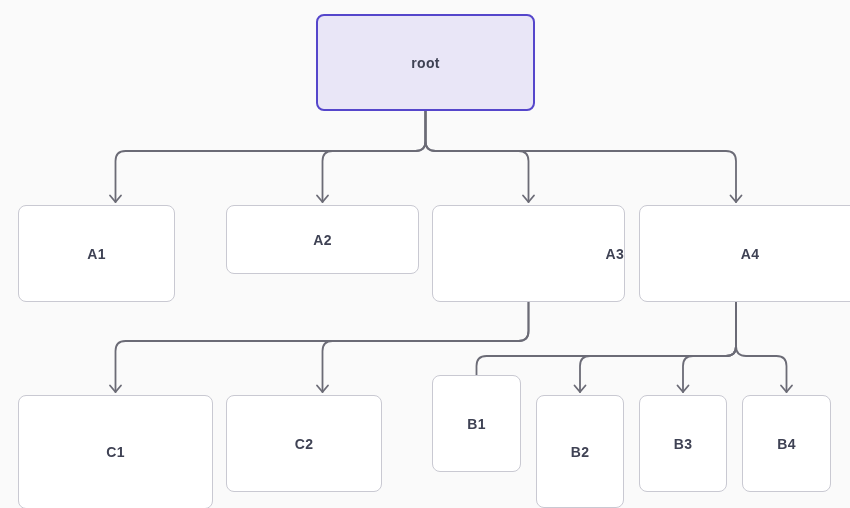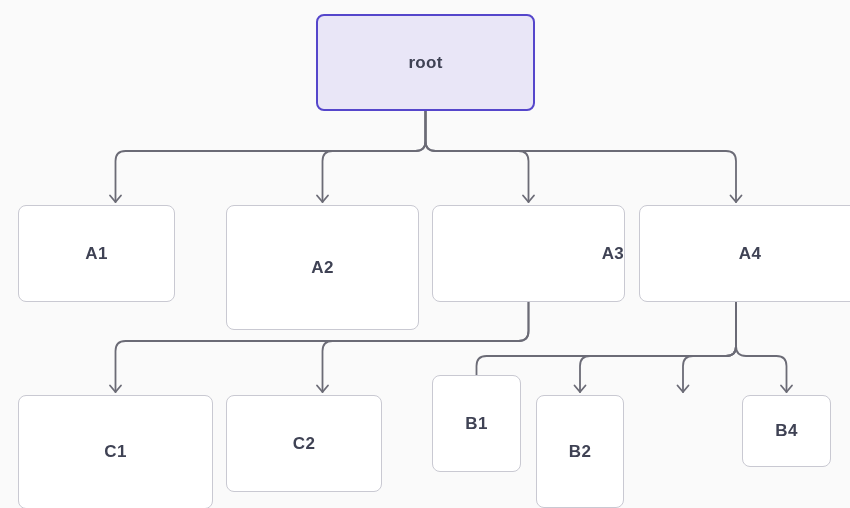--- a/index.html
+++ b/index.html
@@ -36,21 +36,21 @@
     border: 1.5px solid var(--node-border, #c9c9d2);
     border-radius: 8px;
     cursor: pointer;
   }
   .node--root {
     background: var(--root-fill, #e9e6f7);
     border: 2px solid var(--root-border, #5546cb);
   }
   .node__label {
     color: var(--label, #3f4254);
-    font-size: 17px;
+    font-size: 14px;
     font-weight: 700;
     letter-spacing: 0.3px;
     user-select: none;
   }
 </style>
 </head>
 <body>
 
 <div class="canvas">
 
@@ -77,21 +77,21 @@
       <path d="M 781 385.5 L 786.5 392 L 792 385.5" fill="none" stroke="#6b6b76" stroke-width="1.8" stroke-linecap="round" stroke-linejoin="round"></path>
     </svg>
 
   <div class="node node--root" style="left: 316px; top: 14px; width: 219px; height: 97px;">
     <span class="node__label">root</span>
   </div>
 
   <div class="node" style="left: 18px; top: 205px; width: 157px; height: 97px;">
     <span class="node__label">A1</span>
   </div>
-  <div class="node" style="left: 226px; top: 205px; width: 193px; height: 125px;">
+  <div class="node" style="left: 226px; top: 205px; width: 193px; height: 69px;">
     <span class="node__label">A2</span>
   </div>
   <div class="node" style="left: 432px; top: 205px; width: 193px; height: 97px; justify-content: flex-end;">
     <span class="node__label">A3</span>
   </div>
   <div class="node" style="left: 639px; top: 205px; width: 222px; height: 97px;">
     <span class="node__label">A4</span>
   </div>
 
   <div class="node" style="left: 18px; top: 395px; width: 195px; height: 114px;">
@@ -99,17 +99,20 @@
   </div>
   <div class="node" style="left: 226px; top: 395px; width: 156px; height: 97px;">
     <span class="node__label">C2</span>
   </div>
   <div class="node" style="left: 432px; top: 375px; width: 89px; height: 97px;">
     <span class="node__label">B1</span>
   </div>
   <div class="node" style="left: 536px; top: 395px; width: 88px; height: 113px;">
     <span class="node__label">B2</span>
   </div>
-  <div class="node" style="left: 742px; top: 395px; width: 89px; height: 72px;">
+  <div class="node" style="left: 639px; top: 395px; width: 88px; height: 97px;">
+    <span class="node__label">B3</span>
+  </div>
+  <div class="node" style="left: 742px; top: 395px; width: 89px; height: 97px;">
     <span class="node__label">B4</span>
   </div>
 
 </div>
 
 </body></html>

